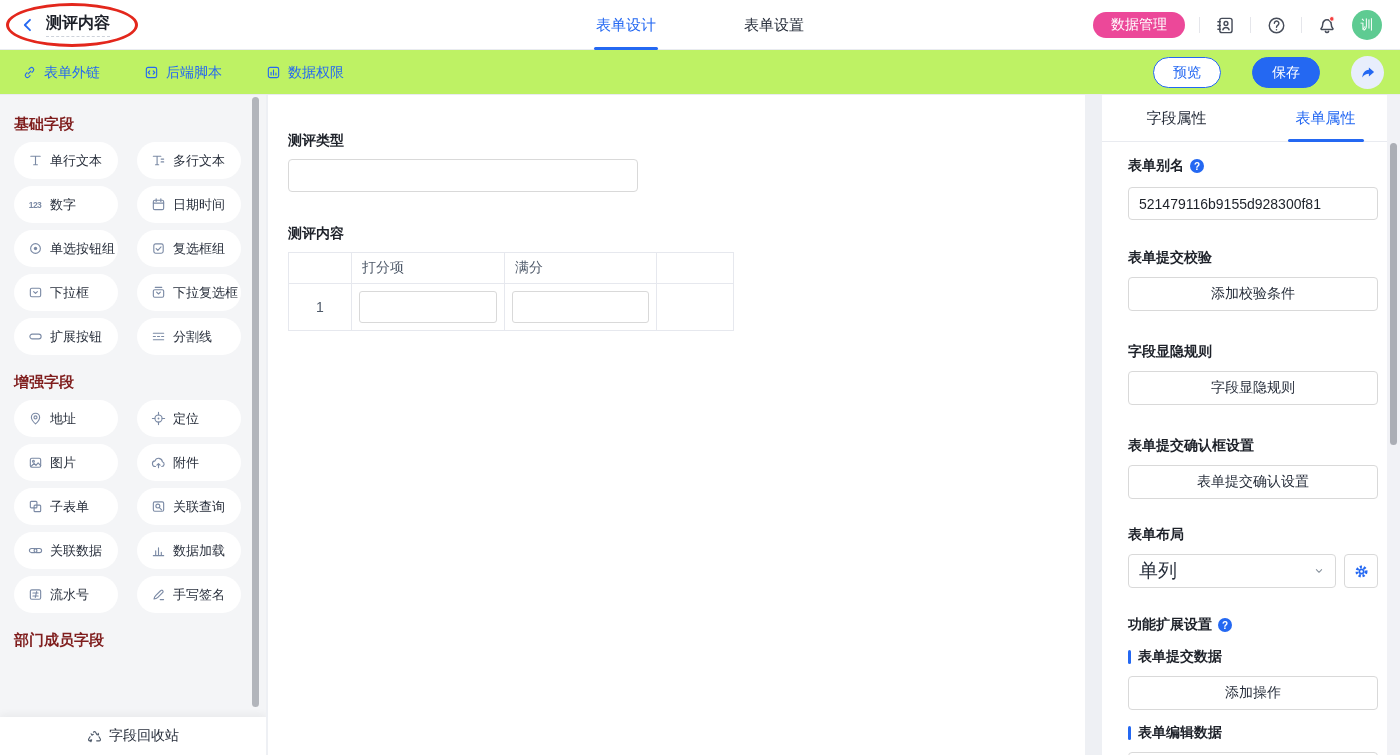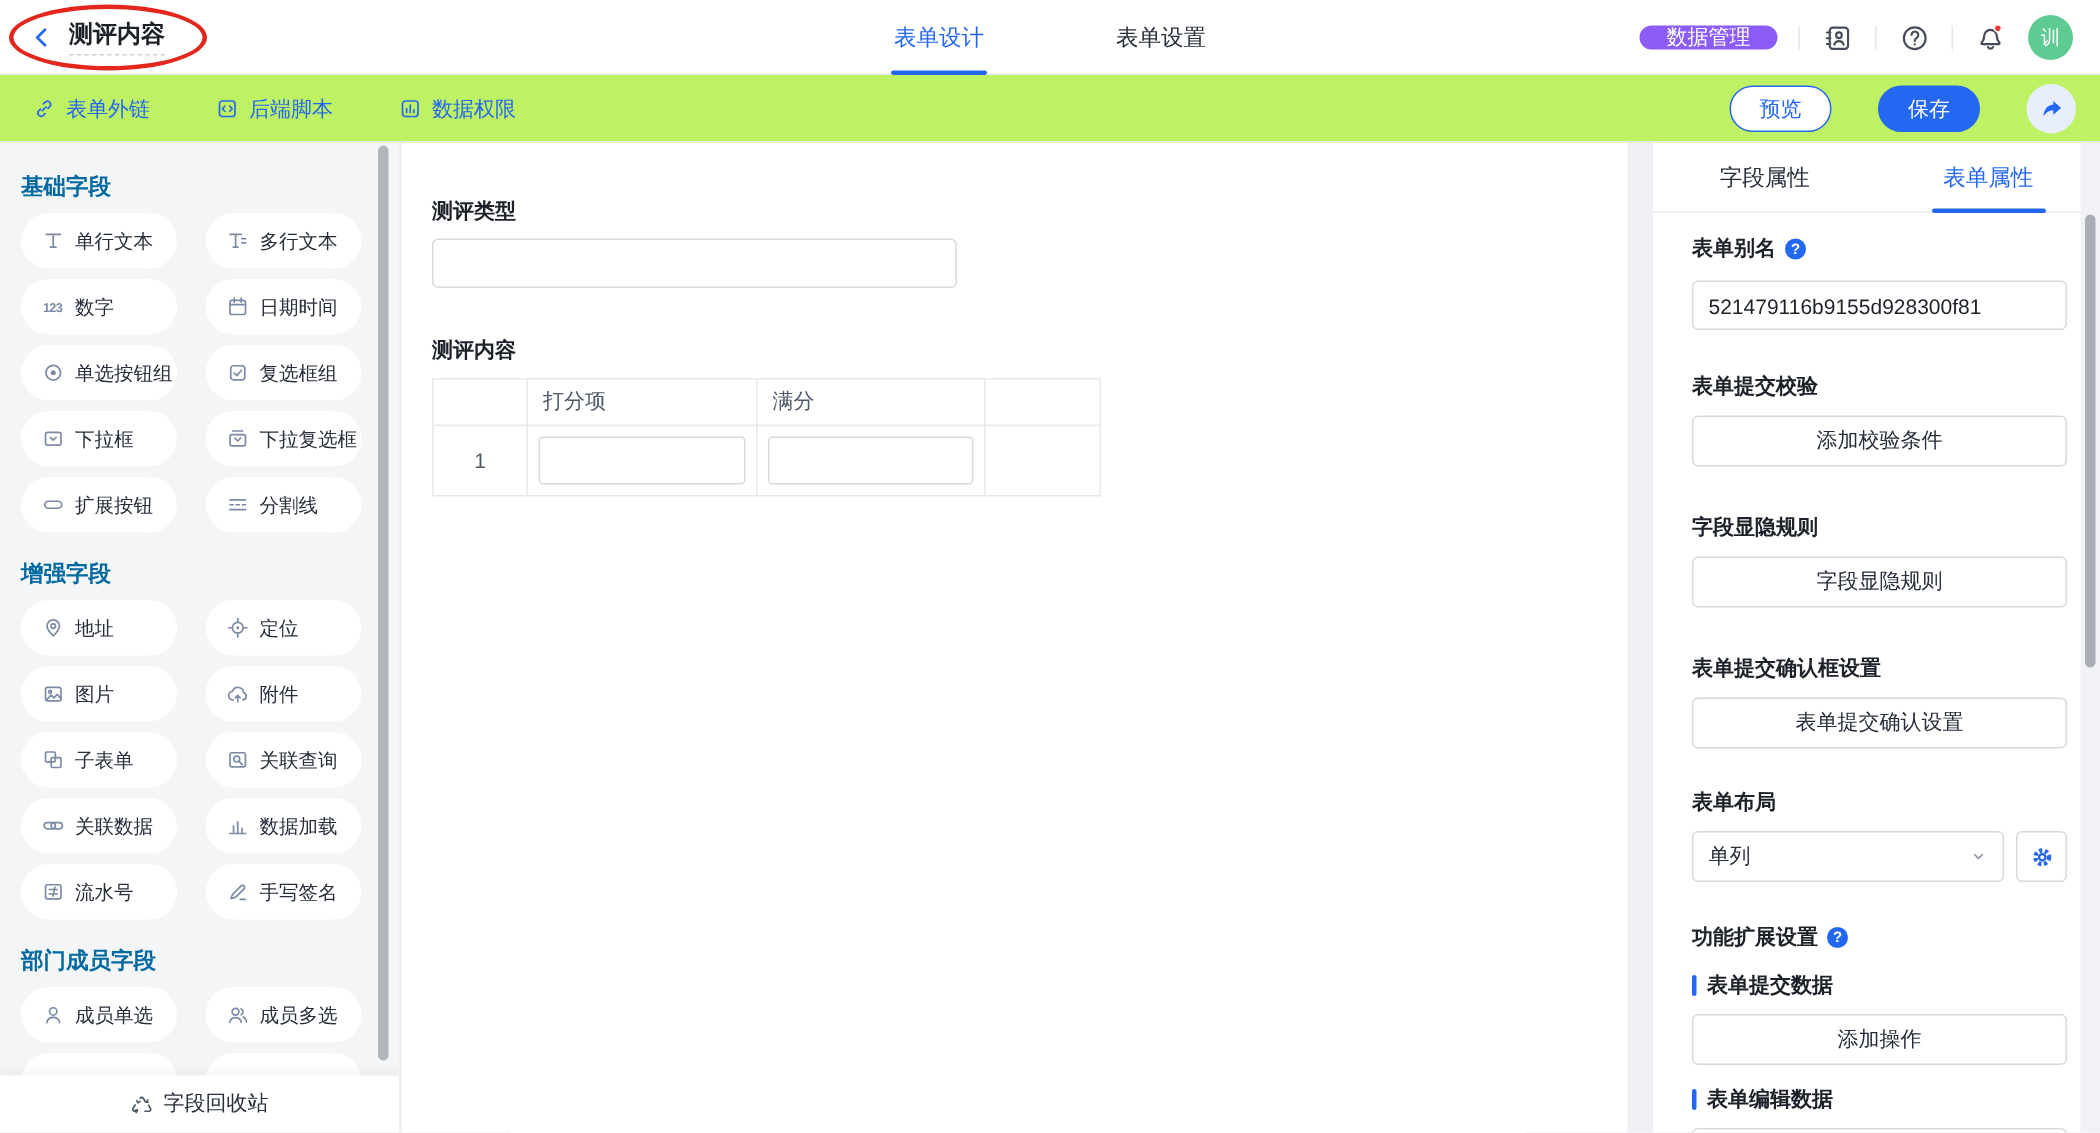--- a/index.html
+++ b/index.html
@@ -10,38 +10,38 @@
   .app-header { position:absolute; top:0; left:0; right:0; height:50px; background:#fff; border-bottom:1px solid #e9ebf0; z-index:30; }
   .header-left { position:absolute; left:20px; top:0; height:50px; display:flex; align-items:center; gap:10px; }
   .back-btn { display:flex; align-items:center; cursor:pointer; }
   .back-title { font-size:16px; font-weight:700; color:#1d2129; border-bottom:1px dashed #cdd2da; padding-bottom:2px; }
   .annotation-ellipse { position:absolute; left:6px; top:3px; width:132px; height:44px; border:3px solid #e3271c; border-radius:50%; pointer-events:none; z-index:40; }
   .header-tabs { position:absolute; left:50%; transform:translateX(-50%); top:0; height:50px; display:flex; gap:88px; }
   .h-tab { position:relative; display:flex; align-items:center; font-size:15px; color:#272e3b; cursor:pointer; }
   .h-tab.active { color:#2468f2; }
   .h-tab .tab-underline { position:absolute; bottom:0; left:50%; transform:translateX(-50%); width:64px; height:3px; border-radius:2px; background:#2468f2; }
   .header-right { position:absolute; right:18px; top:0; height:50px; display:flex; align-items:center; gap:14px; }
-  .pill-green { height:16px; padding:0 18px; border-radius:15px; background:#8b5cf6; color:#fff; font-size:14px; display:flex; align-items:center; border:none; cursor:pointer; }
+  .pill-green { height:26px; padding:0 18px; border-radius:15px; background:#ec4899; color:#fff; font-size:14px; display:flex; align-items:center; border:none; cursor:pointer; }
   .v-div { width:1px; height:16px; background:#e5e6eb; }
   .h-icon { width:22px; height:22px; display:flex; align-items:center; justify-content:center; cursor:pointer; position:relative; }
   .avatar { width:30px; height:30px; border-radius:50%; background:#5ecb92; color:#fff; font-size:13px; display:flex; align-items:center; justify-content:center; cursor:pointer; }
 
   
   .sub-toolbar { position:absolute; top:50px; left:0; right:0; height:45px; background:#bef264; border-bottom:1px solid #e9ebf0; z-index:20; }
   .tb-links { position:absolute; left:22px; top:0; height:45px; display:flex; gap:44px; }
   .tb-link { display:flex; align-items:center; gap:7px; color:#2468f2; font-size:14px; cursor:pointer; }
   .tb-right { position:absolute; right:16px; top:0; height:45px; display:flex; align-items:center; gap:31px; }
   .btn-outline { height:31px; padding:0 19px; border-radius:16px; background:#fff; border:1px solid #2468f2; color:#2468f2; font-size:14px; cursor:pointer; }
   .btn-primary { height:31px; padding:0 19px; border-radius:16px; background:#2468f2; border:1px solid #2468f2; color:#fff; font-size:14px; cursor:pointer; }
   .btn-share { width:33px; height:33px; border-radius:50%; background:#e8eefc; border:none; display:flex; align-items:center; justify-content:center; cursor:pointer; }
 
   
   .sidebar { position:absolute; top:95px; left:0; bottom:0; width:266px; background:#f4f5f7; overflow:hidden; }
   .sidebar-inner { padding:0 0 0 14px; }
-  .sec-title { font-size:15px; font-weight:700; color:#0369a1; margin:20px 0 8px; }
+  .sec-title { font-size:15px; font-weight:700; color:#7f1d1d; margin:20px 0 8px; }
   .sec-title.m2 { margin-top:18px; }
   .pill-grid { display:grid; grid-template-columns:104px 104px; column-gap:19px; row-gap:7px; }
   .pill { height:37px; border-radius:19px; background:#fff; display:flex; align-items:center; gap:7px; padding-left:13px; font-size:13px; color:#272e3b; cursor:grab; }
   .pill .icn { width:16px; height:16px; display:flex; align-items:center; justify-content:center; flex:none; }
   .pill svg { stroke:#7b8aa5; fill:none; stroke-width:1.2; stroke-linecap:round; stroke-linejoin:round; }
   .num-glyph { font-size:8.5px; font-weight:700; color:#7b8aa5; letter-spacing:-0.5px; }
   .sidebar-scroll { position:absolute; left:252px; top:2px; width:7px; height:610px; border-radius:4px; background:#b2b5bb; }
   .recycle-bar { position:absolute; left:0; bottom:0; width:266px; height:38px; background:#fff; box-shadow:0 -2px 8px rgba(31,35,41,.06); display:flex; align-items:center; justify-content:center; gap:7px; font-size:14px; color:#272e3b; cursor:pointer; z-index:5; }
   .recycle-bar svg { stroke:#4e5969; fill:none; stroke-width:1.2; stroke-linecap:round; stroke-linejoin:round; }
 
@@ -63,21 +63,21 @@
   .p-tab { flex:1; position:relative; display:flex; align-items:center; justify-content:center; font-size:15px; color:#272e3b; cursor:pointer; }
   .p-tab.active { color:#2468f2; }
   .p-tab .tab-underline { position:absolute; bottom:-1px; left:50%; transform:translateX(-50%); width:76px; height:3px; border-radius:2px; background:#2468f2; }
   .panel-body { padding:0 22px 0 26px; }
   .p-label { display:flex; align-items:center; gap:6px; font-size:14px; font-weight:700; color:#1d2129; }
   .q-badge { width:14px; height:14px; border-radius:50%; background:#2468f2; color:#fff; font-size:10px; font-weight:700; display:flex; align-items:center; justify-content:center; cursor:pointer; }
   .p-input { width:100%; height:33px; margin-top:12px; border:1px solid #d9d9d9; border-radius:4px; padding:0 10px; font-size:14px; color:#1d2129; outline:none; }
   .p-btn { width:100%; height:34px; margin-top:10px; border:1px solid #d9d9d9; border-radius:4px; background:#fff; font-size:14px; color:#272e3b; cursor:pointer; }
   .mt15 { margin-top:15px; } .mt29 { margin-top:29px; } .mt32 { margin-top:32px; } .mt27 { margin-top:27px; } .mt28 { margin-top:28px; } .mt14 { margin-top:14px; }
   .layout-row { display:flex; margin-top:10px; gap:8px; }
-  .p-select { flex:1; height:34px; border:1px solid #d9d9d9; border-radius:4px; display:flex; align-items:center; justify-content:space-between; padding:0 10px; font-size:14px; color:#272e3b; cursor:pointer; }
+  .p-select { flex:1; height:34px; border:1px solid #d9d9d9; border-radius:4px; display:flex; align-items:center; justify-content:space-between; padding:0 10px; font-size:19px; color:#272e3b; cursor:pointer; }
   .gear-btn { width:34px; height:34px; border:1px solid #d9d9d9; border-radius:4px; background:#fff; display:flex; align-items:center; justify-content:center; cursor:pointer; }
   .group-label { display:flex; align-items:center; gap:7px; font-size:14px; font-weight:700; color:#1d2129; }
   .blue-bar { width:3px; height:14px; border-radius:2px; background:#2468f2; }
   .panel-scroll-track { position:absolute; right:0; top:0; bottom:0; width:13px; background:#f1f2f6; }
   .panel-scroll-thumb { position:absolute; right:3px; top:48px; width:7px; height:302px; border-radius:4px; background:#abaeb5; }
 
   .icon-stroke-dark { stroke:#464c59; fill:none; stroke-width:1.2; stroke-linecap:round; stroke-linejoin:round; }
   .icon-stroke-blue { stroke:#2468f2; fill:none; stroke-width:1.2; stroke-linecap:round; stroke-linejoin:round; }
 </style>
 </head>
@@ -350,43 +350,20 @@
               <svg width="15" height="15" viewBox="0 0 16 16">
                 <path d="M3.2 12.8c.3-1.8.8-2.6 2-3.8l5-5a1.5 1.5 0 112.1 2.1l-5 5c-1.2 1.2-2 1.7-4.1 1.7z"></path>
                 <path d="M9.8 13.4h3.6"></path>
               </svg>
             </span>
             <span>手写签名</span>
           </div>
       </div>
 
       <div class="sec-title m2">部门成员字段</div>
-      <div class="pill-grid">
-        <div class="pill">
-            <span class="icn">
-              <svg width="15" height="15" viewBox="0 0 16 16">
-                <circle cx="8" cy="5.6" r="2.6"></circle>
-                <path d="M3.4 13.6a4.7 4.7 0 019.2 0"></path>
-              </svg>
-            </span>
-            <span>成员单选</span>
-          </div>
-        <div class="pill">
-            <span class="icn">
-              <svg width="15" height="15" viewBox="0 0 16 16">
-                <circle cx="6.4" cy="5.8" r="2.4"></circle>
-                <path d="M2.3 13.4a4.2 4.2 0 018.2 0"></path>
-                <path d="M10.4 3.7a2.4 2.4 0 010 4.3M12 9.6a4.1 4.1 0 012.1 3.6"></path>
-              </svg>
-            </span>
-            <span>成员多选</span>
-          </div>
-        <div class="pill"></div>
-        <div class="pill"></div>
-      </div>
     </div>
     <div class="sidebar-scroll"></div>
     <div class="recycle-bar">
       <svg width="15" height="15" viewBox="0 0 16 16">
           <path d="M6.9 3.4a1.25 1.25 0 012.2 0l1.5 2.6M12.8 8.3l1.4 2.4a1.25 1.25 0 01-1.1 1.9h-2.8M4.7 12.6H2.9a1.25 1.25 0 01-1.1-1.9l1.5-2.5M10.6 6l1.7.3-.3-1.7M4.2 13.5l-.9-1.5 1.7-.4M4.4 5.1l.9 1.5 1.4-1"></path>
         </svg>
       <span>字段回收站</span>
     </div>
   </div>
 

